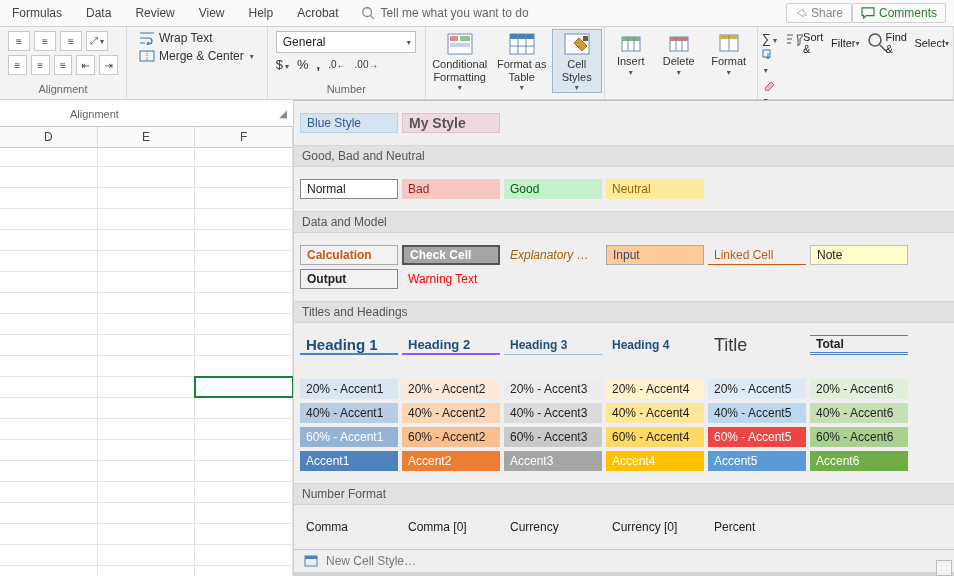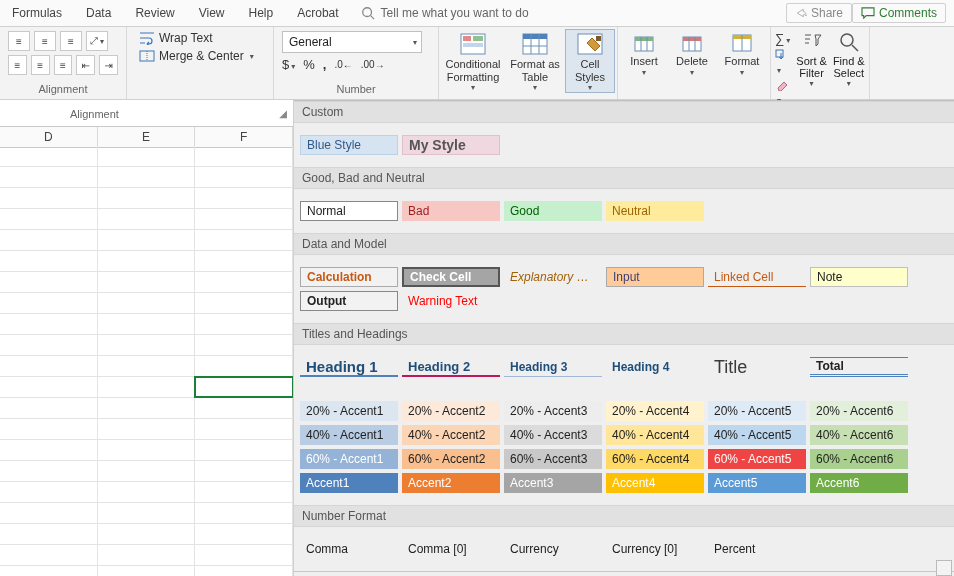--- a/index.html
+++ b/index.html
@@ -18,21 +18,21 @@
   .btn-txt{display:flex;align-items:center;gap:4px;font-size:12px;color:#333;padding:0 4px}
   .grp-lbl{font-size:11px;color:#666;text-align:center;padding-top:2px}
   .dropdown-caret{font-size:8px;color:#555;margin-left:2px}
   .numfmt-select{width:128px;height:20px;border:1px solid #c0c0c0;background:#fff;display:flex;align-items:center;justify-content:space-between;padding:0 4px 0 6px}
   .big-btn{display:flex;flex-direction:column;align-items:center;justify-content:center;width:60px;padding:2px 2px 0;font-size:11px;color:#333;line-height:1.15;text-align:center}
   .big-btn.hot{background:#dde5ef;border:1px solid #9fb6cf}
   .big-ico{margin-bottom:2px}
   .caret-line{font-size:8px;color:#555}
   .cells-col{display:flex}
   .editing-col{display:flex;align-items:flex-start;gap:6px}
-  .edcol{display:flex;flex-direction:column;align-items:center;font-size:11px}
+  .edcol{display:flex;flex-direction:row;align-items:center;font-size:11px}
   svg{display:block}
   
   .under{display:flex;height:calc(576px - 26px - 72px)}
   .sheet{flex:0 0 293px;position:relative;border-right:1px solid #d0d0d0;overflow:hidden}
   .alignlbl{position:absolute;top:8px;left:70px;font-size:11px;color:#666}
   .colhdr{position:absolute;top:26px;left:0;right:0;height:20px;border-top:1px solid #c9c9c9;border-bottom:1px solid #c9c9c9;display:flex}
   .colcell{flex:1;border-right:1px solid #d9d9d9;display:flex;align-items:center;justify-content:center;color:#444;background:#fafafa}
   .gridrows{position:absolute;top:46px;left:0;right:0;bottom:0}
   .grow{height:20px;border-bottom:1px solid #e3e3e3;display:flex}
   .gcell{flex:1;border-right:1px solid #e3e3e3}
@@ -362,21 +362,20 @@
         </div>
       <div class="grow">
           <div class="gcell"></div>
           <div class="gcell"></div>
           <div class="gcell"></div>
         </div>
     </div>
   </div>
 
   <div class="panel" style="position:relative">
-    <div class="sec-head">Custom</div>
     <div class="sec-body">
       <div class="swatch" style="background:#d6e4f2;color:#2f5a8a;border:1px solid #bcd2e8">Blue Style</div>
       <div class="swatch" style="background:#f0d8e0;color:#555;font-weight:bold;border:1px solid #e2bfca;font-size:14px">My Style</div>
     </div>
 
     <div class="sec-head">Good, Bad and Neutral</div>
     <div class="sec-body">
       <div class="swatch" style="background:#fff;border:1px solid #888">Normal</div>
       <div class="swatch" style="background:#f7c7c4;color:#9c1b1b">Bad</div>
       <div class="swatch" style="background:#c6efce;color:#006100">Good</div>
@@ -391,21 +390,21 @@
       <div class="swatch" style="background:#ffcc99;color:#3f3f76;border:1px solid #aaa">Input</div>
       <div class="swatch" style="color:#c65911;border-bottom:1px solid #c65911">Linked Cell</div>
       <div class="swatch" style="background:#ffffcc;border:1px solid #bfbfbf">Note</div>
       <div class="swatch" style="background:#f2f2f2;border:1px solid #888;font-weight:bold">Output</div>
       <div class="swatch" style="color:#ff0000">Warning Text</div>
     </div>
 
     <div class="sec-head">Titles and Headings</div>
     <div class="sec-body">
       <div class="swatch" style="font-weight:bold;font-size:15px;color:#1f4e79;border-bottom:2px solid #4f81bd">Heading 1</div>
-      <div class="swatch" style="font-weight:bold;font-size:13px;color:#1f4e79;border-bottom:2px solid #be185d">Heading 2</div>
+      <div class="swatch" style="font-weight:bold;font-size:13px;color:#1f4e79;border-bottom:2px solid #8b5cf6">Heading 2</div>
       <div class="swatch" style="font-weight:bold;color:#1f4e79;border-bottom:1px solid #a2b8d8">Heading 3</div>
       <div class="swatch" style="font-weight:bold;color:#1f4e79">Heading 4</div>
       <div class="swatch" style="font-size:18px;color:#3a3a3a">Title</div>
       <div class="swatch" style="font-weight:bold;border-top:1px solid #4f81bd;border-bottom:3px double #4f81bd">Total</div>
     </div>
 
     <div class="sec-body">
       <div class="swatch" style="background:#dce6f1">20% - Accent1</div>
       <div class="swatch" style="background:#fde9d9">20% - Accent2</div>
       <div class="swatch" style="background:#ededed">20% - Accent3</div>

